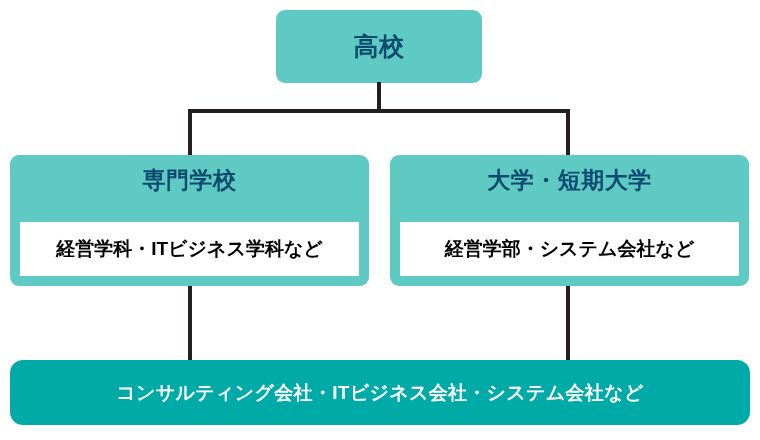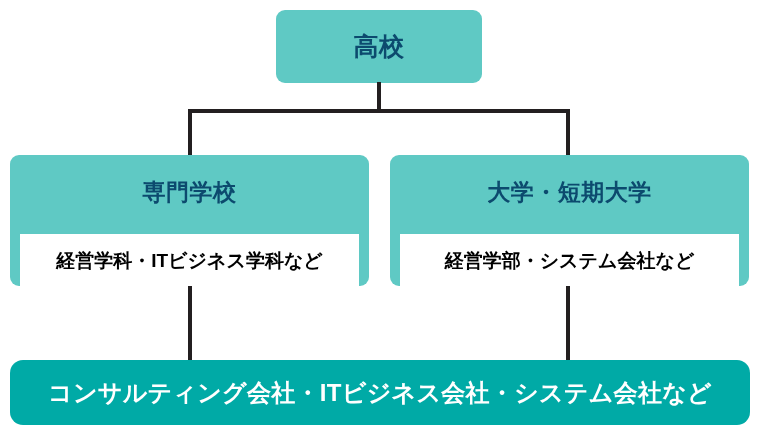--- a/index.html
+++ b/index.html
@@ -48,21 +48,21 @@
     justify-content: center;
   }
   #node-highschool .node-title {
     font-size: 25px;
   }
 
   
   .node-branch {
     top: 155px;
     height: 131px;
-    padding-top: 25px;
+    padding-top: 13px;
   }
   #node-vocational {
     left: 10px;
     width: 359px;
   }
   #node-university {
     left: 390px;
     width: 359px;
   }
 
@@ -99,21 +99,21 @@
     box-sizing: border-box;
     background: #00aaa6;
     border-radius: 13px;
     display: flex;
     align-items: center;
     justify-content: center;
   }
   #node-careers .bar-label {
     color: #ffffff;
     font-weight: bold;
-    font-size: 24px;
+    font-size: 19px;
     letter-spacing: 0.3px;
     white-space: nowrap;
   }
 </style>
 </head>
 <body>
 
 <div id="diagram">
 
   <div class="node" id="node-highschool">

